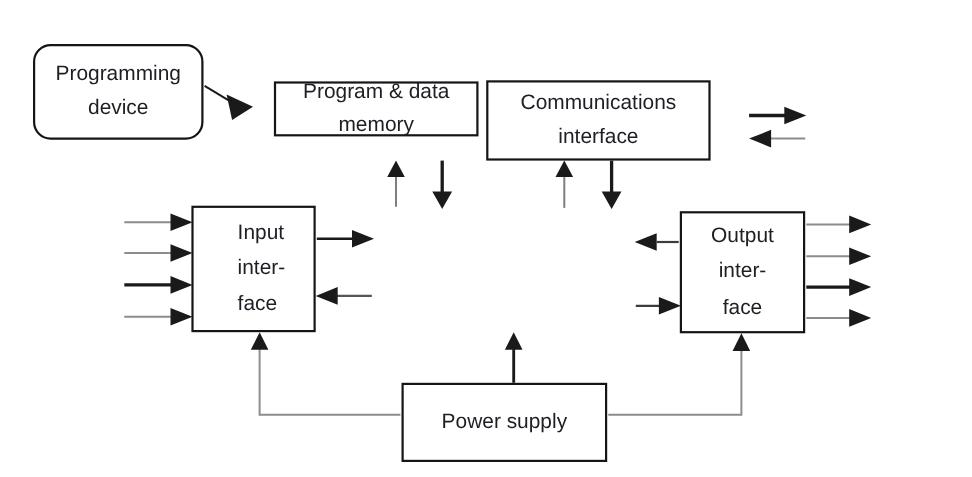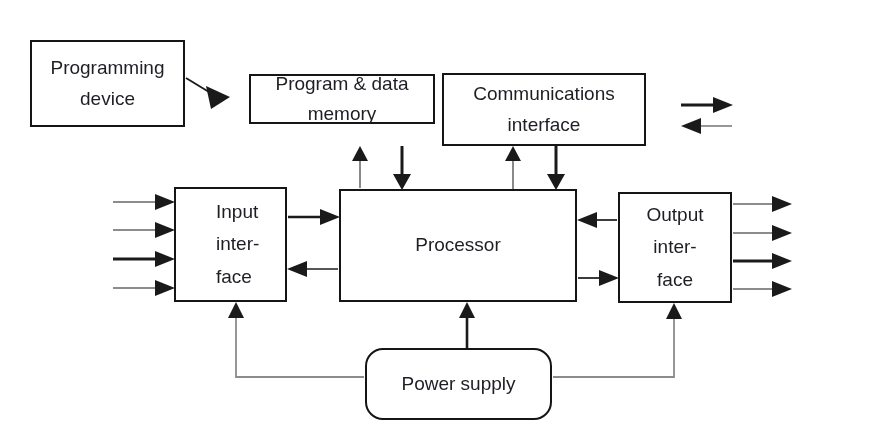--- a/index.html
+++ b/index.html
@@ -21,27 +21,27 @@
     justify-content: center;
     text-align: center;
     color: #1e1e24;
     font-size: 19px;
     line-height: 1.58;
     z-index: 2;
   }
   .box .label { white-space: pre-line; }
   .box.align-left { justify-content: flex-start; text-align: left; padding-left: 40px; }
   .box.tall { line-height: 1.7; }
-  #node-programming-device { left: 30px;  top: 40px;  width: 155px; height: 87px; }
+  #node-programming-device { left: 30px;  top: 40px;  width: 155px; height: 87px; border-radius: 16px; }
   #node-program-data-memory{ left: 249px; top: 74px;  width: 186px; height: 50px; }
   #node-communications     { left: 442px; top: 73px;  width: 204px; height: 73px; }
   #node-input-interface    { left: 174px; top: 187px; width: 113px; height: 115px; }
   #node-processor          { left: 339px; top: 189px; width: 238px; height: 113px; }
   #node-output-interface   { left: 618px; top: 192px; width: 114px; height: 111px; }
-  #node-power-supply       { left: 365px; top: 348px; width: 187px; height: 72px; border-radius: 18px; }
+  #node-power-supply       { left: 365px; top: 348px; width: 187px; height: 72px; }
   svg.connectors {
     position: absolute;
     left: 0; top: 0;
     width: 884px; height: 434px;
     z-index: 3;
     pointer-events: none;
   }
 </style>
 </head>
 <body>
@@ -62,23 +62,20 @@
     <span class="label">Communications
 interface</span>
   </div>
 
   <div class="box align-left tall" id="node-input-interface">
     <span class="label">Input
 inter-
 face</span>
   </div>
 
-  <div class="box" id="node-processor">
-    <span class="label">Processor</span>
-  </div>
 
   <div class="box tall" id="node-output-interface">
     <span class="label">Output
 inter-
 face</span>
   </div>
 
   <div class="box" id="node-power-supply">
     <span class="label">Power supply</span>
   </div>

